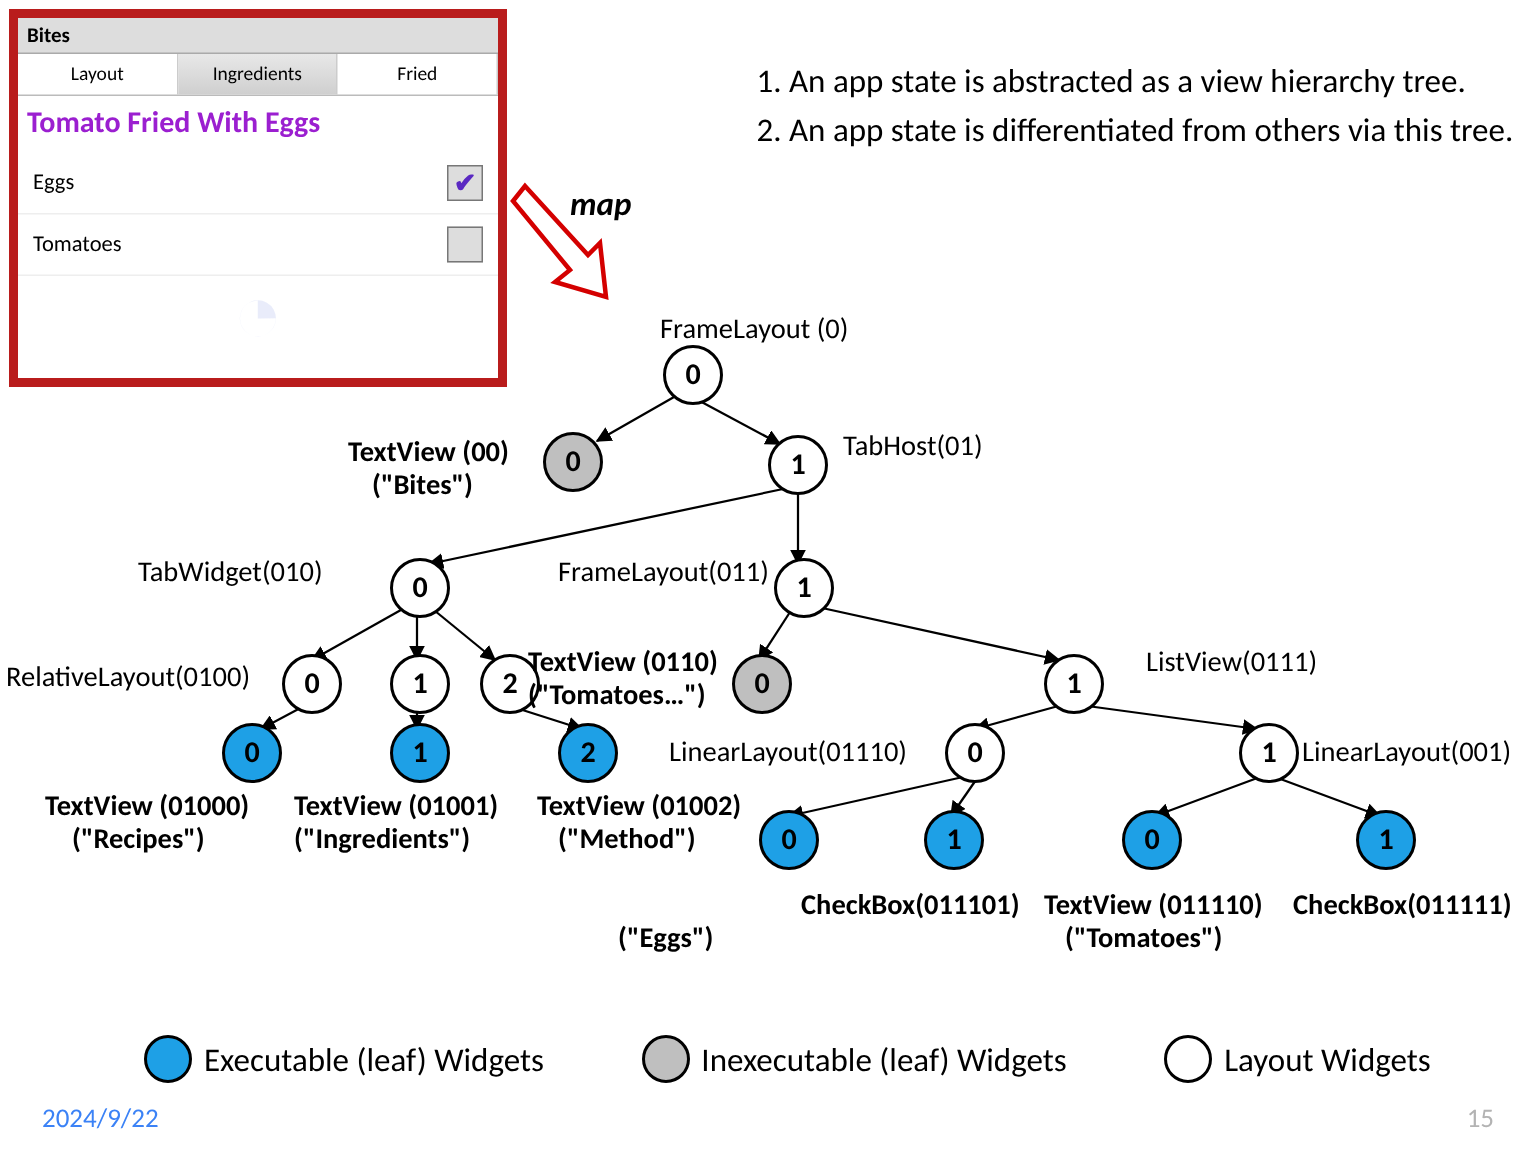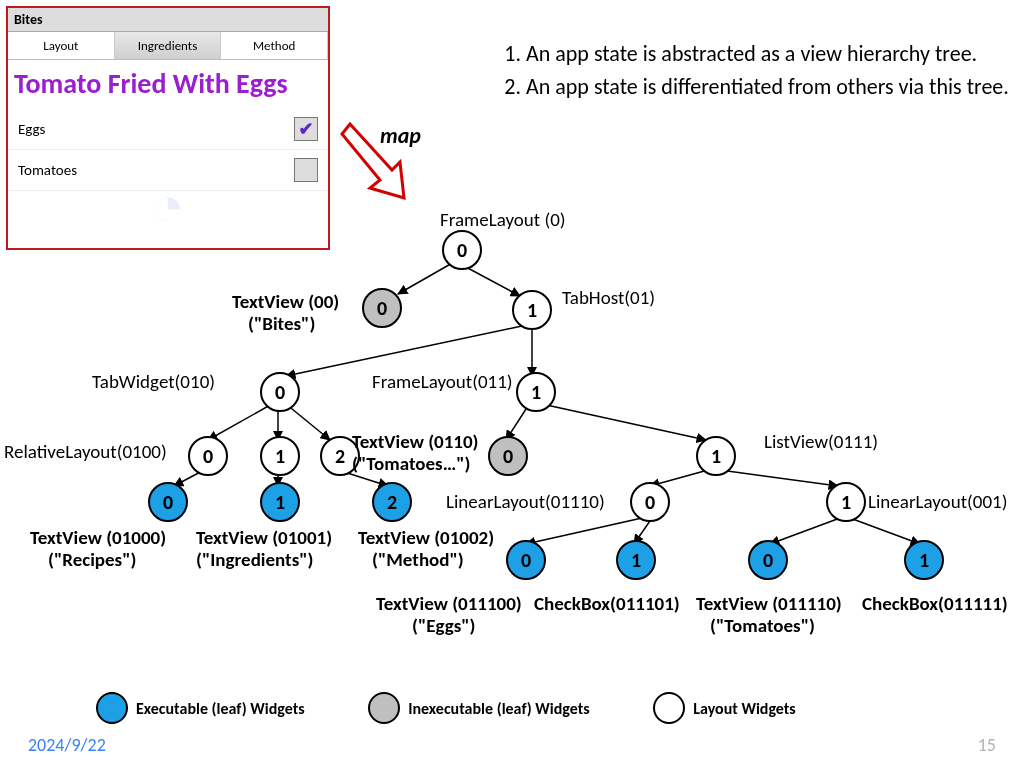--- a/index.html
+++ b/index.html
@@ -1,63 +1,63 @@
 <!DOCTYPE html>
 <html><head>
 <meta charset="utf-8">
 <style>
 html,body{margin:0;padding:0;width:1024px;height:768px;background:#fff;font-family:Calibri,Arial,sans-serif;overflow:hidden}
 .slide{position:relative;width:1024px;height:768px}
 
 
-.ss{position:absolute;left:6px;top:6px;width:320px;height:240px;border:2px solid #b91c1c;background:#fff}
+.ss{position:absolute;left:6px;top:6px;width:320px;height:240px;border:6px solid #b91c1c;background:#fff}
 .ss-title{background:#ddd;border-bottom:1px solid #aaa;padding:3px 6px;font-size:14px;font-weight:bold}
 .ss-tabs{display:flex;border-bottom:1px solid #bbb}
 .ss-tab{flex:1;text-align:center;font-size:13px;padding:6px 0;border-right:1px solid #ccc}
 .ss-tab.active{background:linear-gradient(#e8e8e8,#cfcfcf)}
-.ss-header{color:#9b1fd0;font-weight:bold;font-size:28px;padding:6px 6px 8px}
+.ss-header{color:#9b1fd0;font-weight:bold;font-size:20px;padding:6px 6px 8px}
 .ss-row{display:flex;align-items:center;justify-content:space-between;padding:0 10px;height:40px;border-bottom:1px solid #eee;font-size:15px}
 .ss-chk{width:22px;height:22px;border:1px solid #777;background:#ddd;display:flex;align-items:center;justify-content:center;color:#5a29c2;font-weight:bold;font-size:18px}
 .android-watermark{position:absolute;left:0;right:0;bottom:8px;text-align:center;color:#cfd6f5;font-size:56px;opacity:.45;pointer-events:none}
 
 
 .points{position:absolute;left:498px;top:40px;font-size:22px}
 .points ol{margin:0;padding-left:28px}
 .points li{margin-bottom:6px}
 .map-lbl{position:absolute;left:380px;top:122px;font-style:italic;font-weight:bold;font-size:22px}
 .arrow{position:absolute;left:340px;top:116px}
 
 
 .lbl{position:absolute;font-size:19px;font-weight:normal;white-space:nowrap}
 .sublbl{position:absolute;font-size:19px;font-weight:bold;white-space:nowrap;text-align:center}
 .node{position:absolute;width:36px;height:36px;border:2px solid #000;border-radius:50%;display:flex;align-items:center;justify-content:center;font-size:20px;font-weight:600;background:#fff}
 .node.exec{background:#1ea0e6}
 .node.noex{background:#bfbfbf}
 
 
 .leg-circle{display:inline-block;width:28px;height:28px;border:2px solid #000;border-radius:50%;vertical-align:middle;margin-right:8px}
-.leg{position:absolute;bottom:40px;left:96px;font-size:16px;font-weight:bold}
+.leg{position:absolute;bottom:40px;left:96px;font-size:22px;font-weight:normal}
 .leg span.item{display:inline-flex;align-items:center;margin-right:60px}
 
 .footer-date{position:absolute;left:28px;bottom:12px;color:#3b82f6;font-size:18px}
 .footer-pg{position:absolute;right:28px;bottom:12px;color:#b3b3b3;font-size:18px}
 
 svg.edges{position:absolute;left:0;top:0;width:1024px;height:768px;pointer-events:none}
 </style>
 </head>
 <body>
 
 <div class="slide">
 
   <div class="ss">
     <div class="ss-title">Bites</div>
     <div class="ss-tabs">
       <div class="ss-tab">Layout</div>
       <div class="ss-tab active">Ingredients</div>
-      <div class="ss-tab">Method</div>
+      <div class="ss-tab">Fried</div>
     </div>
     <div class="ss-header">Tomato Fried With Eggs</div>
     <div class="ss-row">
       <span>Eggs</span>
       <span class="ss-chk">✔</span>
     </div>
     <div class="ss-row">
       <span>Tomatoes</span>
       <span class="ss-chk"></span>
     </div>
@@ -147,21 +147,20 @@
   <div class="sublbl" style="left:196px;top:526px">TextView (01001)</div>
   <div class="sublbl" style="left:196px;top:548px">("Ingredients")</div>
   <div class="sublbl" style="left:358px;top:526px">TextView (01002)</div>
   <div class="sublbl" style="left:372px;top:548px">("Method")</div>
 
   <div class="node exec" style="left:506px;top:540px">0</div>
   <div class="node exec" style="left:616px;top:540px">1</div>
   <div class="node exec" style="left:748px;top:540px">0</div>
   <div class="node exec" style="left:904px;top:540px">1</div>
 
-  <div class="sublbl" style="left:376px;top:592px">TextView (011100)</div>
   <div class="sublbl" style="left:412px;top:614px">("Eggs")</div>
   <div class="sublbl" style="left:534px;top:592px">CheckBox(011101)</div>
   <div class="sublbl" style="left:696px;top:592px">TextView (011110)</div>
   <div class="sublbl" style="left:710px;top:614px">("Tomatoes")</div>
   <div class="sublbl" style="left:862px;top:592px">CheckBox(011111)</div>
 
   <div class="leg">
     <span class="item">
       <span class="leg-circle" style="background:#1ea0e6"></span>
       <span>Executable (leaf) Widgets</span>

